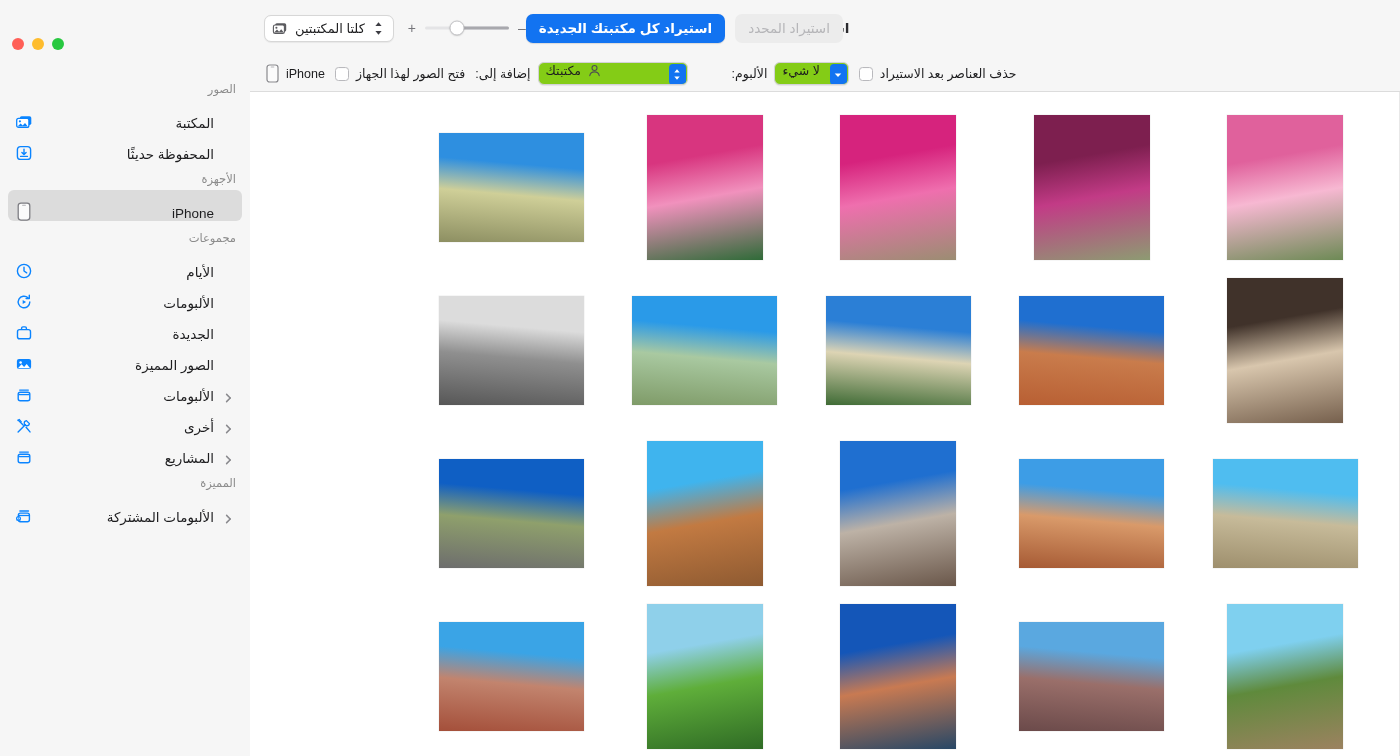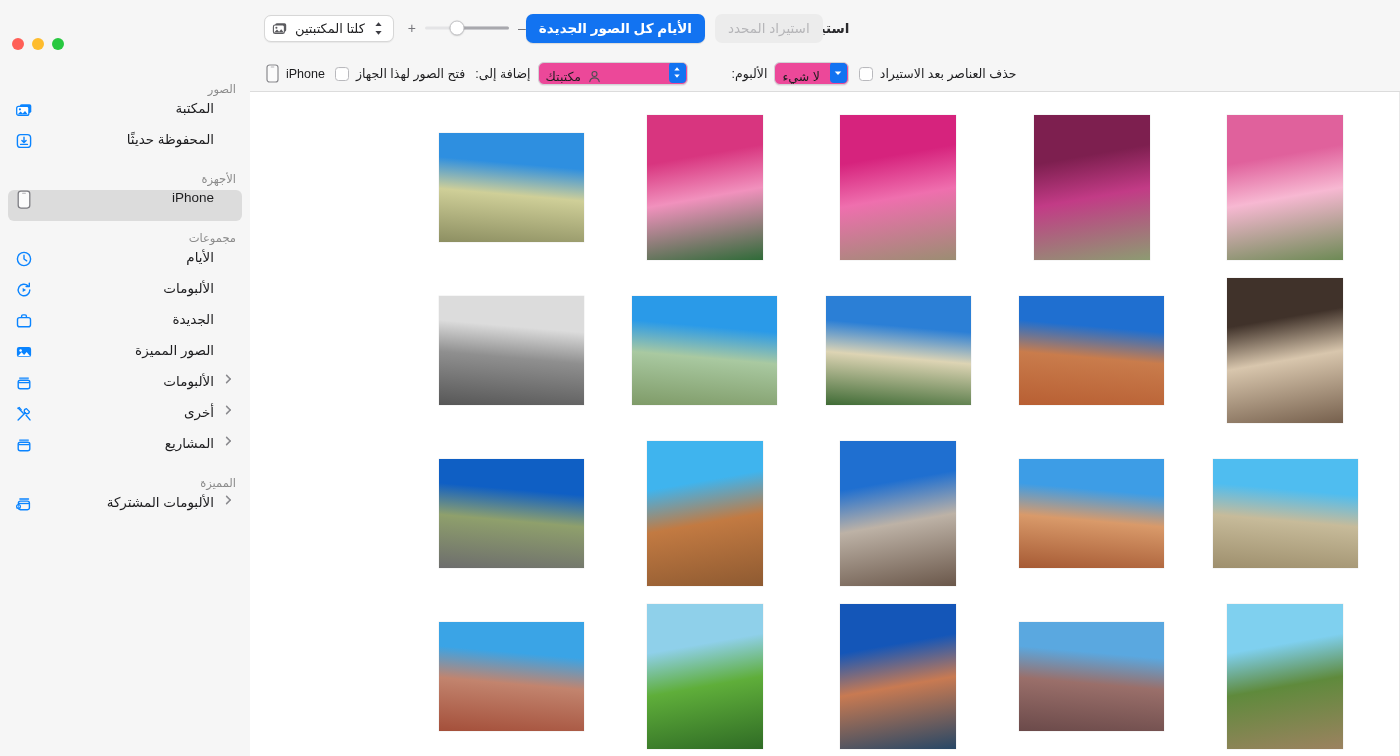--- a/index.html
+++ b/index.html
@@ -53,21 +53,21 @@
     font-size: 11.5px;
     color: #8c8c8c;
     text-align: right;
     padding: 10px 14px 4px 14px;
     letter-spacing: 0;
   }
 
   .sb-item {
     display: flex;
     flex-direction: row-reverse;
-    align-items: flex-start;
+    align-items: flex-end;
     height: 31px;
     margin: 0 8px;
     padding: 0 6px 0 6px;
     border-radius: 6px;
     gap: 8px;
     cursor: default;
   }
   .sb-item.selected { background: #dcdcdc; }
 
   .sb-icon {
@@ -279,22 +279,22 @@
     border: 1px solid #b9b9bd;
     border-radius: 3.5px;
     background: #ffffff;
     flex: 0 0 14px;
     box-shadow: inset 0 0.5px 0.5px rgba(0,0,0,0.04);
   }
 
   .popup {
     display: flex;
     flex-direction: row-reverse;
-    align-items: flex-end;
-    background: #ec4899;
+    align-items: flex-start;
+    background: #84cc16;
     border: 1px solid #d2d2d6;
     border-radius: 6px;
     height: 23px;
     box-shadow: 0 0.5px 1px rgba(0,0,0,0.07);
     cursor: default;
     overflow: hidden;
   }
   .popup .pv {
     font-size: 12.5px;
     color: #1d1d1f;
@@ -402,21 +402,21 @@
             <span class="slider-thumb" style="right: 62%;"></span>
           </span>
           <span class="zoom-sign">–</span>
         </div>
 
       </div>
 
       <div id="win-title">استيراد</div>
 
       <div class="tb-left-group">
-        <button class="btn primary">الأيام كل الصور الجديدة</button>
+        <button class="btn primary">استيراد كل مكتبتك الجديدة</button>
         <button class="btn disabled">استيراد المحدد</button>
       </div>
     </div>
 
     <div id="optionsbar">
 
       <div class="opt-group">
         <span class="device-icon">
           <svg width="13" height="19" viewBox="0 0 13 19" fill="none">
             <rect x="1" y="1" width="11" height="17" rx="2.6" stroke="#8a8a8e" stroke-width="1.2" fill="#fbfbfb"></rect>

